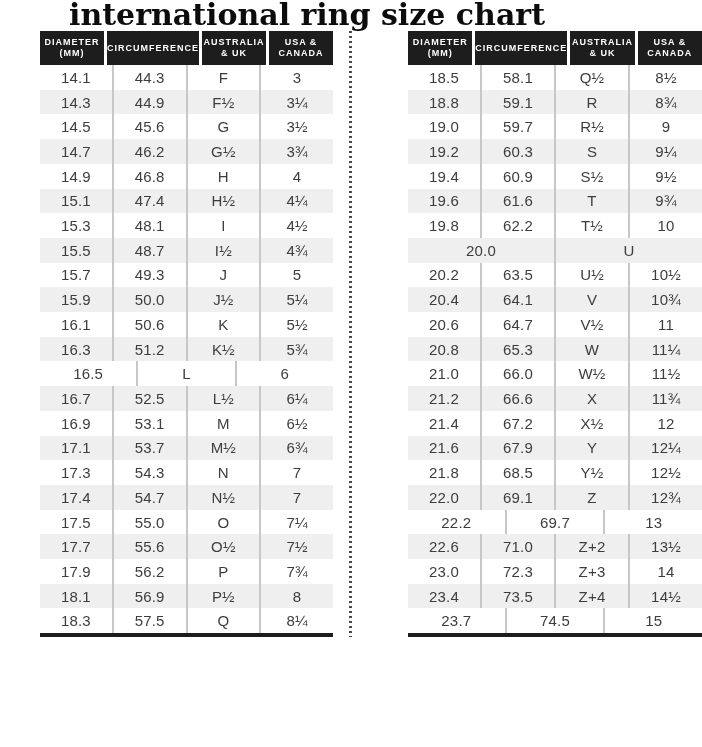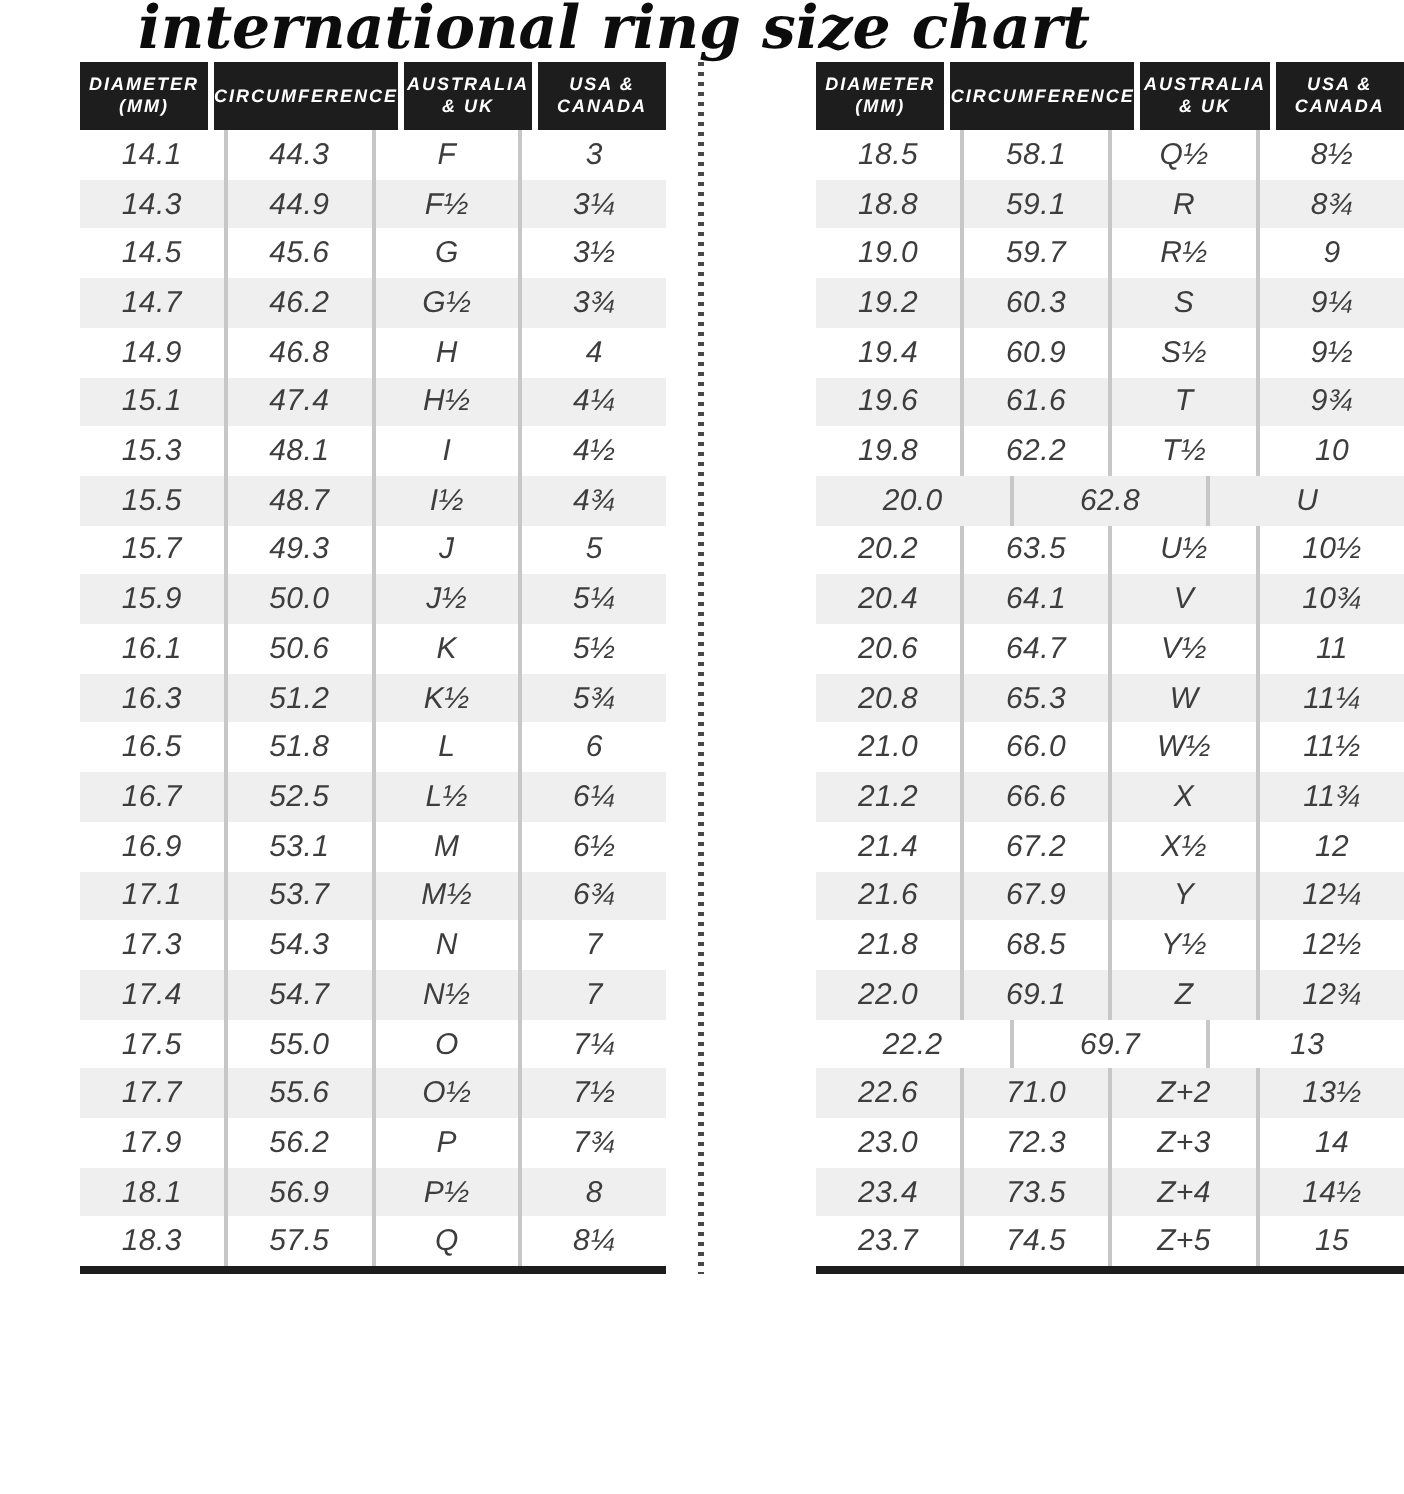--- a/index.html
+++ b/index.html
@@ -2,21 +2,21 @@
 <html style="--title-color: #0c0c0c; --header-bg: #1d1d1d; --header-text: #ffffff; --row-odd-bg: #ffffff; --row-even-bg: #efefef; --body-text: #3d3d3d; --column-divider: #c7c7c7; --dotted-separator: #474747; --bottom-bar: #1d1d1d;"><head>
 <meta charset="utf-8">
 <style>
   * { box-sizing: border-box; margin: 0; padding: 0; }
   html, body {
     width: 702px; height: 747px;
     background: #ffffff;
     overflow: hidden;
     font-family: "Liberation Sans", sans-serif;
   }
-  .page { width: 702px; height: 637px; display: flex; flex-direction: column; font-style: italic; }
+  .page { width: 702px; height: 637px; display: flex; flex-direction: column; }
 
   .title {
     height: 31px;
     line-height: 30px;
     text-align: center;
     padding-right: 88px; 
     font-family: "DejaVu Serif", serif;
     font-weight: bold;
     font-size: 30px;
     letter-spacing: 0px;
@@ -172,21 +172,20 @@
             <div class="td">5½</div>
           </div>
           <div class="tr alt">
             <div class="td">16.3</div>
             <div class="td">51.2</div>
             <div class="td">K½</div>
             <div class="td">5¾</div>
           </div>
           <div class="tr">
             <div class="td">16.5</div>
-            <div class="td">51.8</div>
             <div class="td">L</div>
             <div class="td">6</div>
           </div>
           <div class="tr alt">
             <div class="td">16.7</div>
             <div class="td">52.5</div>
             <div class="td">L½</div>
             <div class="td">6¼</div>
           </div>
           <div class="tr">
@@ -307,21 +306,20 @@
             <div class="td">9¾</div>
           </div>
           <div class="tr">
             <div class="td">19.8</div>
             <div class="td">62.2</div>
             <div class="td">T½</div>
             <div class="td">10</div>
           </div>
           <div class="tr alt">
             <div class="td">20.0</div>
-            <div class="td">62.8</div>
             <div class="td">U</div>
           </div>
           <div class="tr">
             <div class="td">20.2</div>
             <div class="td">63.5</div>
             <div class="td">U½</div>
             <div class="td">10½</div>
           </div>
           <div class="tr alt">
             <div class="td">20.4</div>
@@ -396,21 +394,20 @@
           </div>
           <div class="tr alt">
             <div class="td">23.4</div>
             <div class="td">73.5</div>
             <div class="td">Z+4</div>
             <div class="td">14½</div>
           </div>
           <div class="tr">
             <div class="td">23.7</div>
             <div class="td">74.5</div>
-            <div class="td">Z+5</div>
             <div class="td">15</div>
           </div>
         </div>
       <div class="bottom-bar"></div>
     </div>
 
   </div>
 </div>
 
 </body></html>

